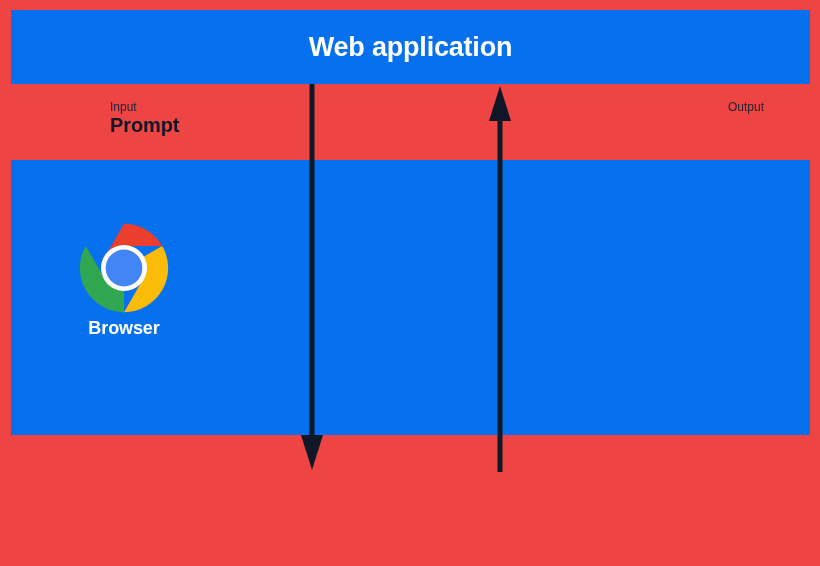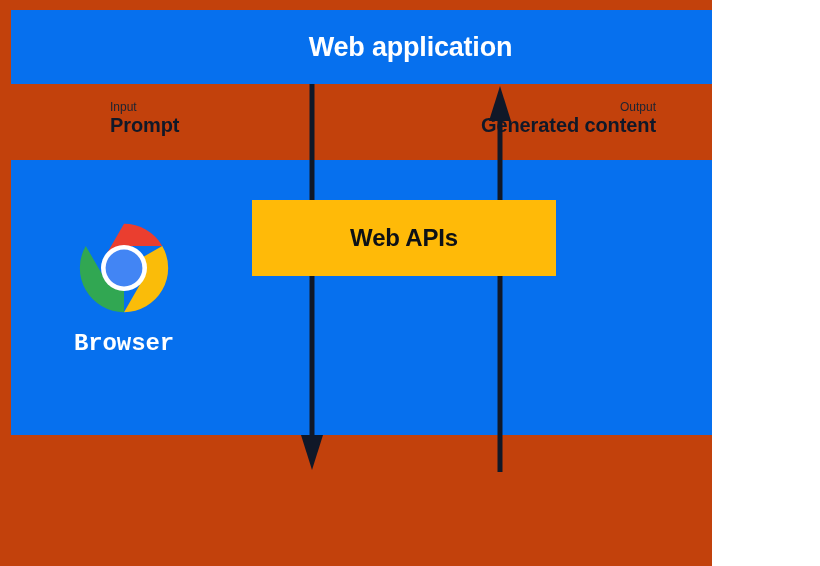--- a/index.html
+++ b/index.html
@@ -5,23 +5,23 @@
   html, body {
     margin: 0;
     padding: 0;
     background: #ffffff;
   }
   body {
     font-family: "Liberation Sans", sans-serif;
   }
   #canvas {
     position: relative;
-    width: 712px;
+    width: 820px;
     height: 566px;
-    background: #c2410c;
+    background: #ef4444;
     overflow: hidden;
   }
 
   
   .band {
     position: absolute;
     background: #0670EE;
     display: flex;
     align-items: center;
     justify-content: center;
@@ -144,46 +144,44 @@
     display: flex;
     flex-direction: column;
     align-items: center;
   }
   #chrome-logo {
     width: 92px;
     height: 92px;
     display: block;
   }
   #browser-caption {
-    margin-top: 16px;
+    margin-top: 4px;
     color: #ffffff;
-    font-size: 24px;
+    font-size: 18px;
     font-weight: bold;
     letter-spacing: -0.1px;
     white-space: nowrap;
-    font-family: Liberation Mono, monospace;
   }
 </style>
 </head>
 <body>
 
 <div id="canvas">
 
   <div class="band" id="band-top">
     <span class="band-title">Web application</span>
   </div>
 
   <div class="flow-label" id="label-input">
     <span class="flow-kind">Input</span>
     <span class="flow-value">Prompt</span>
   </div>
 
   <div class="flow-label" id="label-output">
     <span class="flow-kind">Output</span>
-    <span class="flow-value">Generated content</span>
   </div>
 
   <svg class="arrow-svg" id="arrow-down" viewBox="0 0 32 388">
     <rect x="13.5" y="0" width="5" height="353" fill="#101828"></rect>
     <polygon points="5,351 27,351 16,386" fill="#101828"></polygon>
   </svg>
 
   <svg class="arrow-svg" id="arrow-up" viewBox="0 0 32 388">
     <rect x="13.5" y="35" width="5" height="353" fill="#101828"></rect>
     <polygon points="5,37 27,37 16,2" fill="#101828"></polygon>
@@ -199,19 +197,16 @@
       <path d="M91.57 26 A48 48 0 0 1 50 98 L70.8 62 A24 24 0 0 0 70.8 38 Z" fill="#FABC09"></path>
 
       <path d="M50 98 A48 48 0 0 1 8.43 26 L29.2 62 A24 24 0 0 0 50 74 Z" fill="#31A752"></path>
 
       <circle cx="50" cy="50" r="25" fill="#ffffff"></circle>
       <circle cx="50" cy="50" r="20" fill="#4285F4"></circle>
     </svg>
     <span id="browser-caption">Browser</span>
   </div>
 
-  <div class="amber-box" id="box-web-apis">
-    <span class="box-label">Web APIs</span>
-  </div>
 
 
 
 </div>
 
 </body></html>

